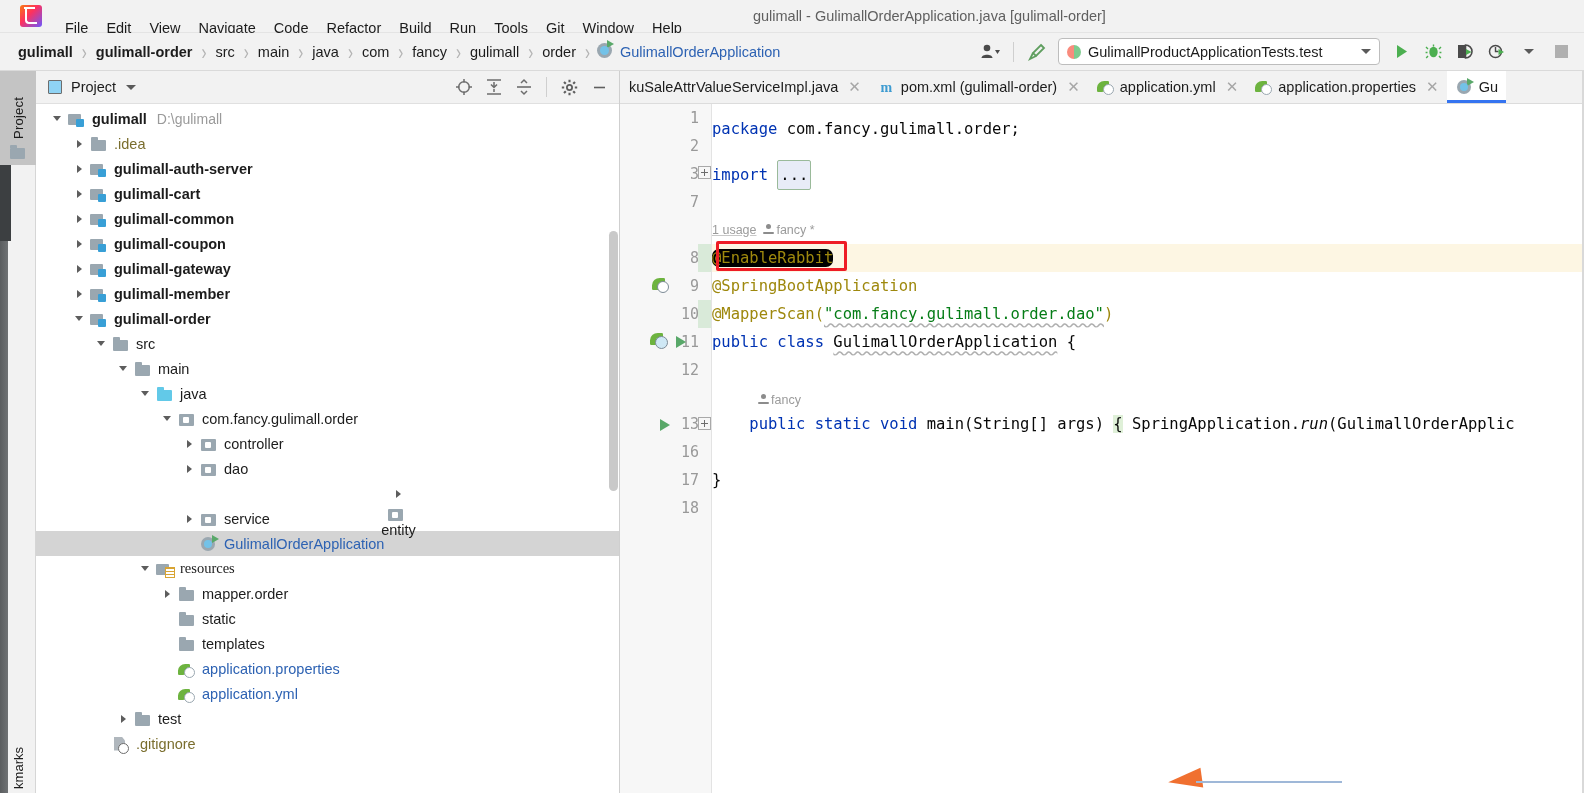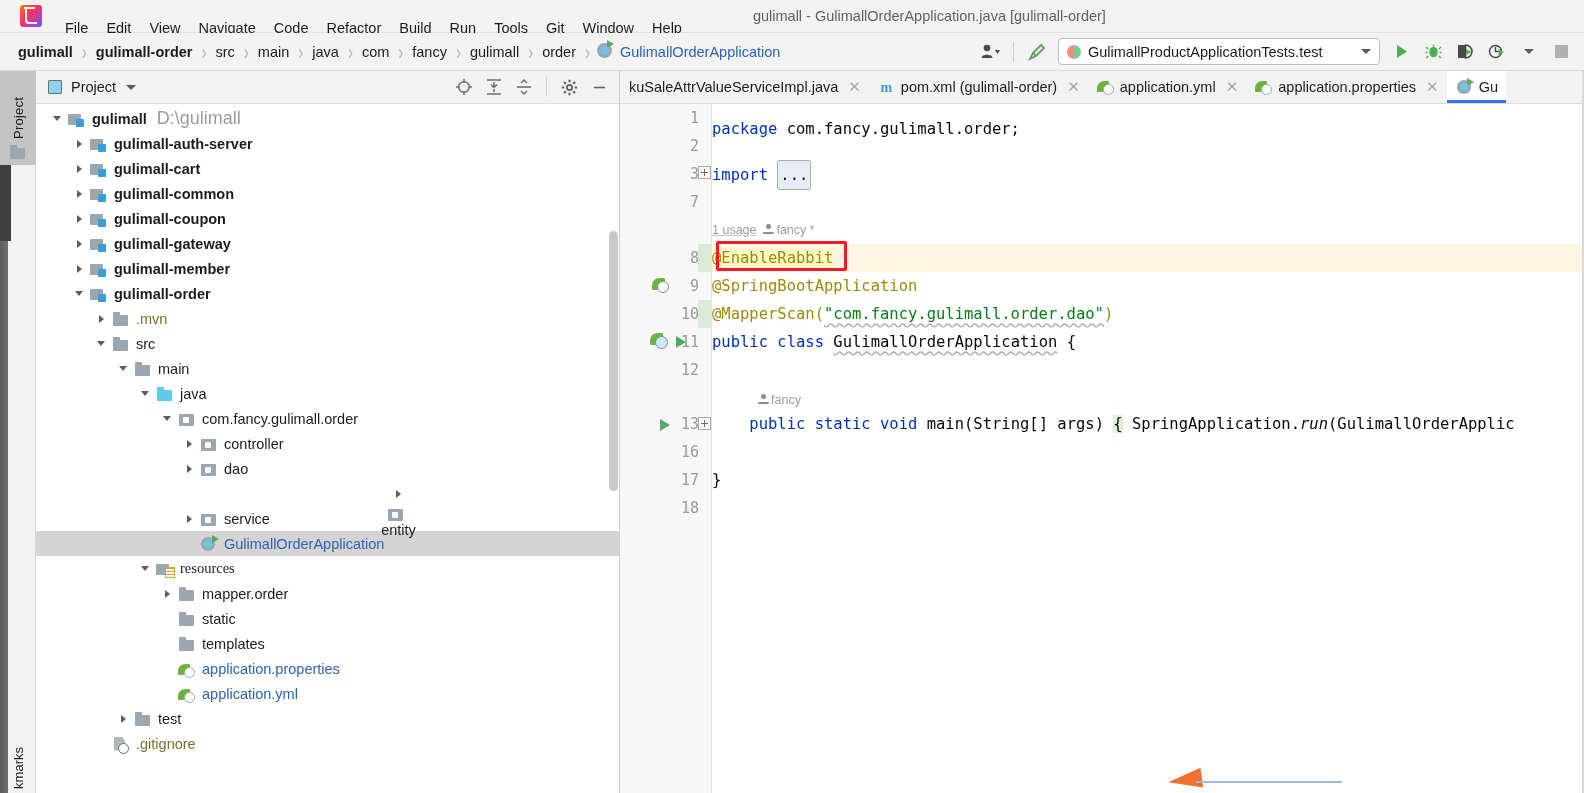--- a/index.html
+++ b/index.html
@@ -222,21 +222,21 @@
     content:"";position:absolute;left:2px;top:1px;width:11px;height:14px;background:#b0b7bd;
     clip-path:polygon(0 0,70% 0,100% 28%,100% 100%,0 100%);
   }
   .ic.ignore::after{
     content:"";position:absolute;left:6px;top:7px;width:9px;height:9px;border-radius:50%;
     border:1.6px solid #6d6d6d;background:#fff;
   }
   .tlabel.bold{font-weight:bold;}
   .tlabel.blue{color:#2d62b3;}
   .tlabel.olive{color:#7a6e2e;}
-  .tpath{color:#9a9a9a;margin-left:10px;font-size:18px;}
+  .tpath{color:#9a9a9a;margin-left:10px;font-size:14px;}
 
   .tree-sb{
     position:absolute; right:1px; top:160px; width:9px; height:260px;
     background:#c9c9c9; border-radius:5px;
   }
 
   
   .editor-area{
     position:absolute; left:620px; top:71px; right:0; bottom:0; background:#fff;
   }
@@ -294,21 +294,21 @@
   }
   .kw{ color:#0033b3; }
   .anno{ color:#9e880d; }
   .str{ color:#067d17; }
   .ident{ color:#080808; }
   .ital{ font-style:italic; }
   .fold-box{
     display:inline-block; background:#e8ecf7; border:1px solid #9aba9a;
     padding:0 2px; border-radius:2px; color:#080808;
   }
-  .sel-bg{ background:#fef9c3; }
+  .sel-bg{ background:#000000;border-radius:7px; }
   .brace-hl{ background:#dff0d8; }
   .wavy{
     text-decoration: underline wavy #b0b0b0;
     text-underline-offset: 3px;
   }
   .hint{
     position:absolute; font-family:"Liberation Sans",sans-serif;
     font-size:12.5px; color:#9b9b9b; white-space:nowrap;
   }
   .hint .usage{ text-decoration:underline; text-decoration-color:#c8c8c8; }
@@ -530,20 +530,27 @@
             <span class="arrow down"></span>
           </span>
           <span class="ic module"></span>
           <span class="tlabel bold">gulimall</span>
           <span class="tpath">D:\gulimall</span>
         </div>
         <div class="trow" style="padding-left: 32px;">
           <span class="tw">
             <span class="arrow right"></span>
           </span>
+          <span class="ic folder"></span>
+          <span class="tlabel olive">.idea</span>
+        </div>
+        <div class="trow" style="padding-left: 32px;">
+          <span class="tw">
+            <span class="arrow right"></span>
+          </span>
           <span class="ic module"></span>
           <span class="tlabel bold">gulimall-auth-server</span>
         </div>
         <div class="trow" style="padding-left: 32px;">
           <span class="tw">
             <span class="arrow right"></span>
           </span>
           <span class="ic module"></span>
           <span class="tlabel bold">gulimall-cart</span>
         </div>
@@ -574,27 +581,20 @@
           </span>
           <span class="ic module"></span>
           <span class="tlabel bold">gulimall-member</span>
         </div>
         <div class="trow" style="padding-left: 32px;">
           <span class="tw">
             <span class="arrow down"></span>
           </span>
           <span class="ic module"></span>
           <span class="tlabel bold">gulimall-order</span>
-        </div>
-        <div class="trow" style="padding-left: 54px;">
-          <span class="tw">
-            <span class="arrow right"></span>
-          </span>
-          <span class="ic folder"></span>
-          <span class="tlabel olive">.mvn</span>
         </div>
         <div class="trow" style="padding-left: 54px;">
           <span class="tw">
             <span class="arrow down"></span>
           </span>
           <span class="ic folder"></span>
           <span class="tlabel ">src</span>
         </div>
         <div class="trow" style="padding-left: 76px;">
           <span class="tw">

